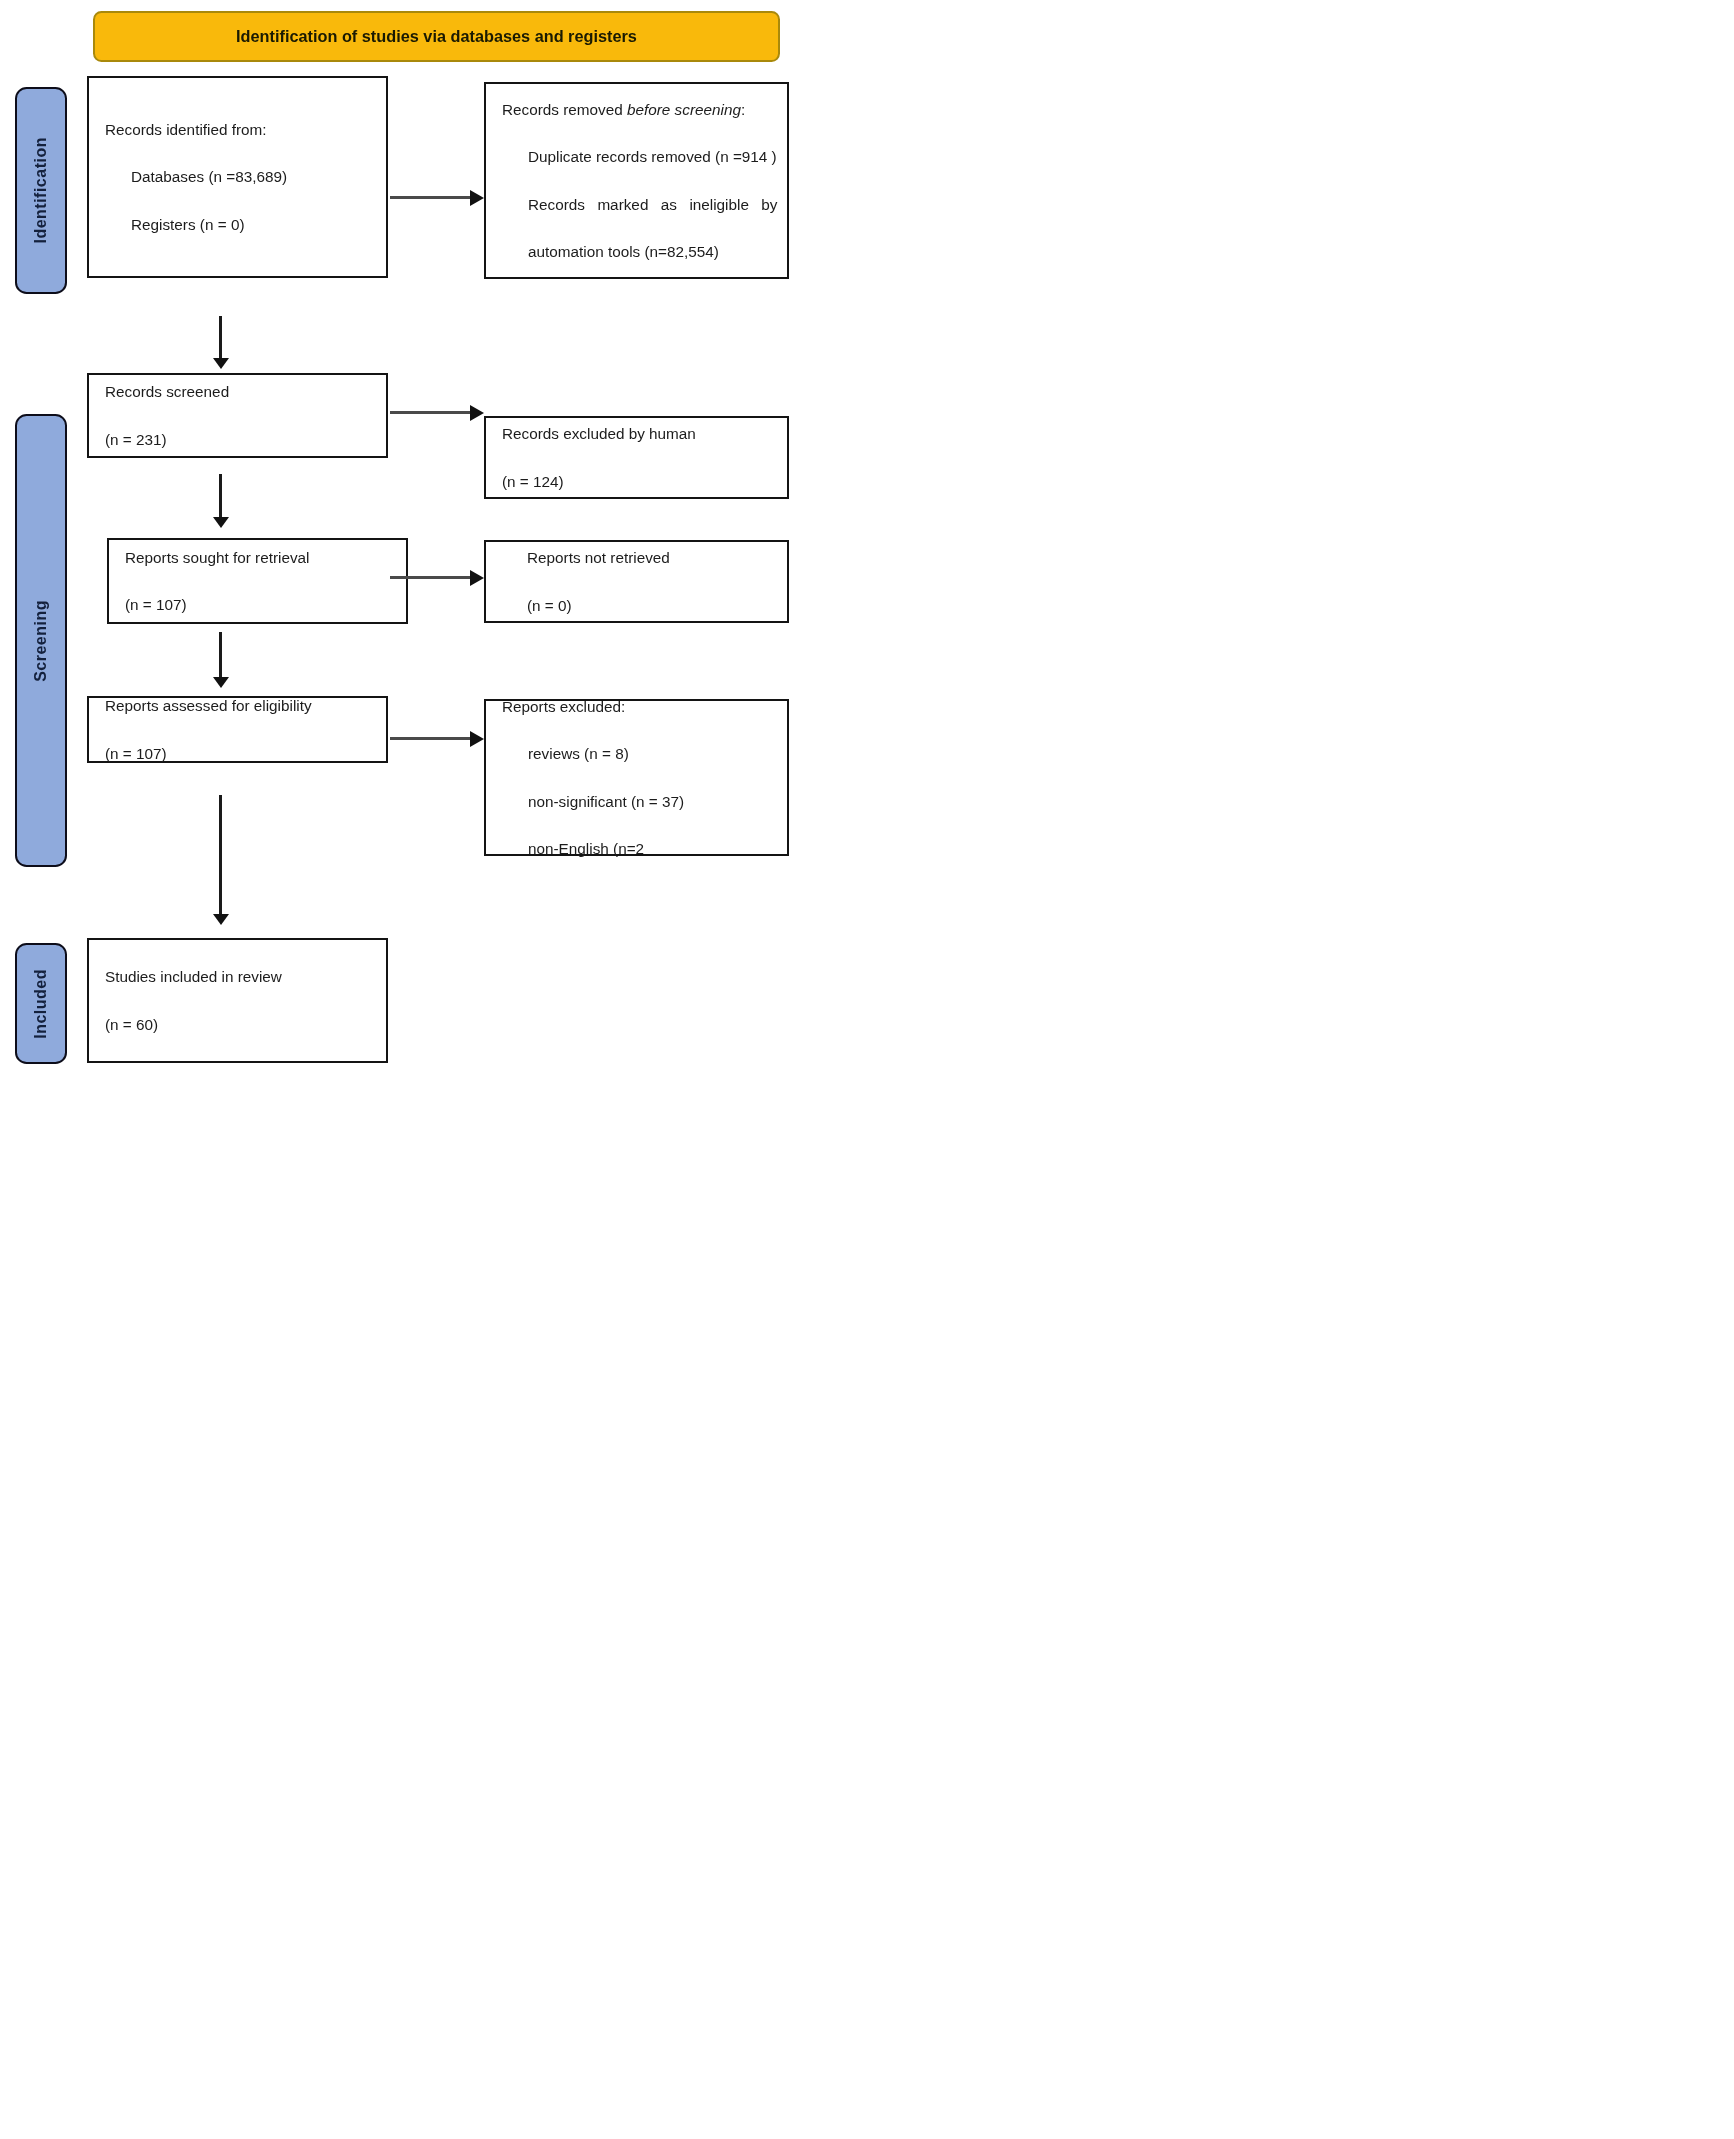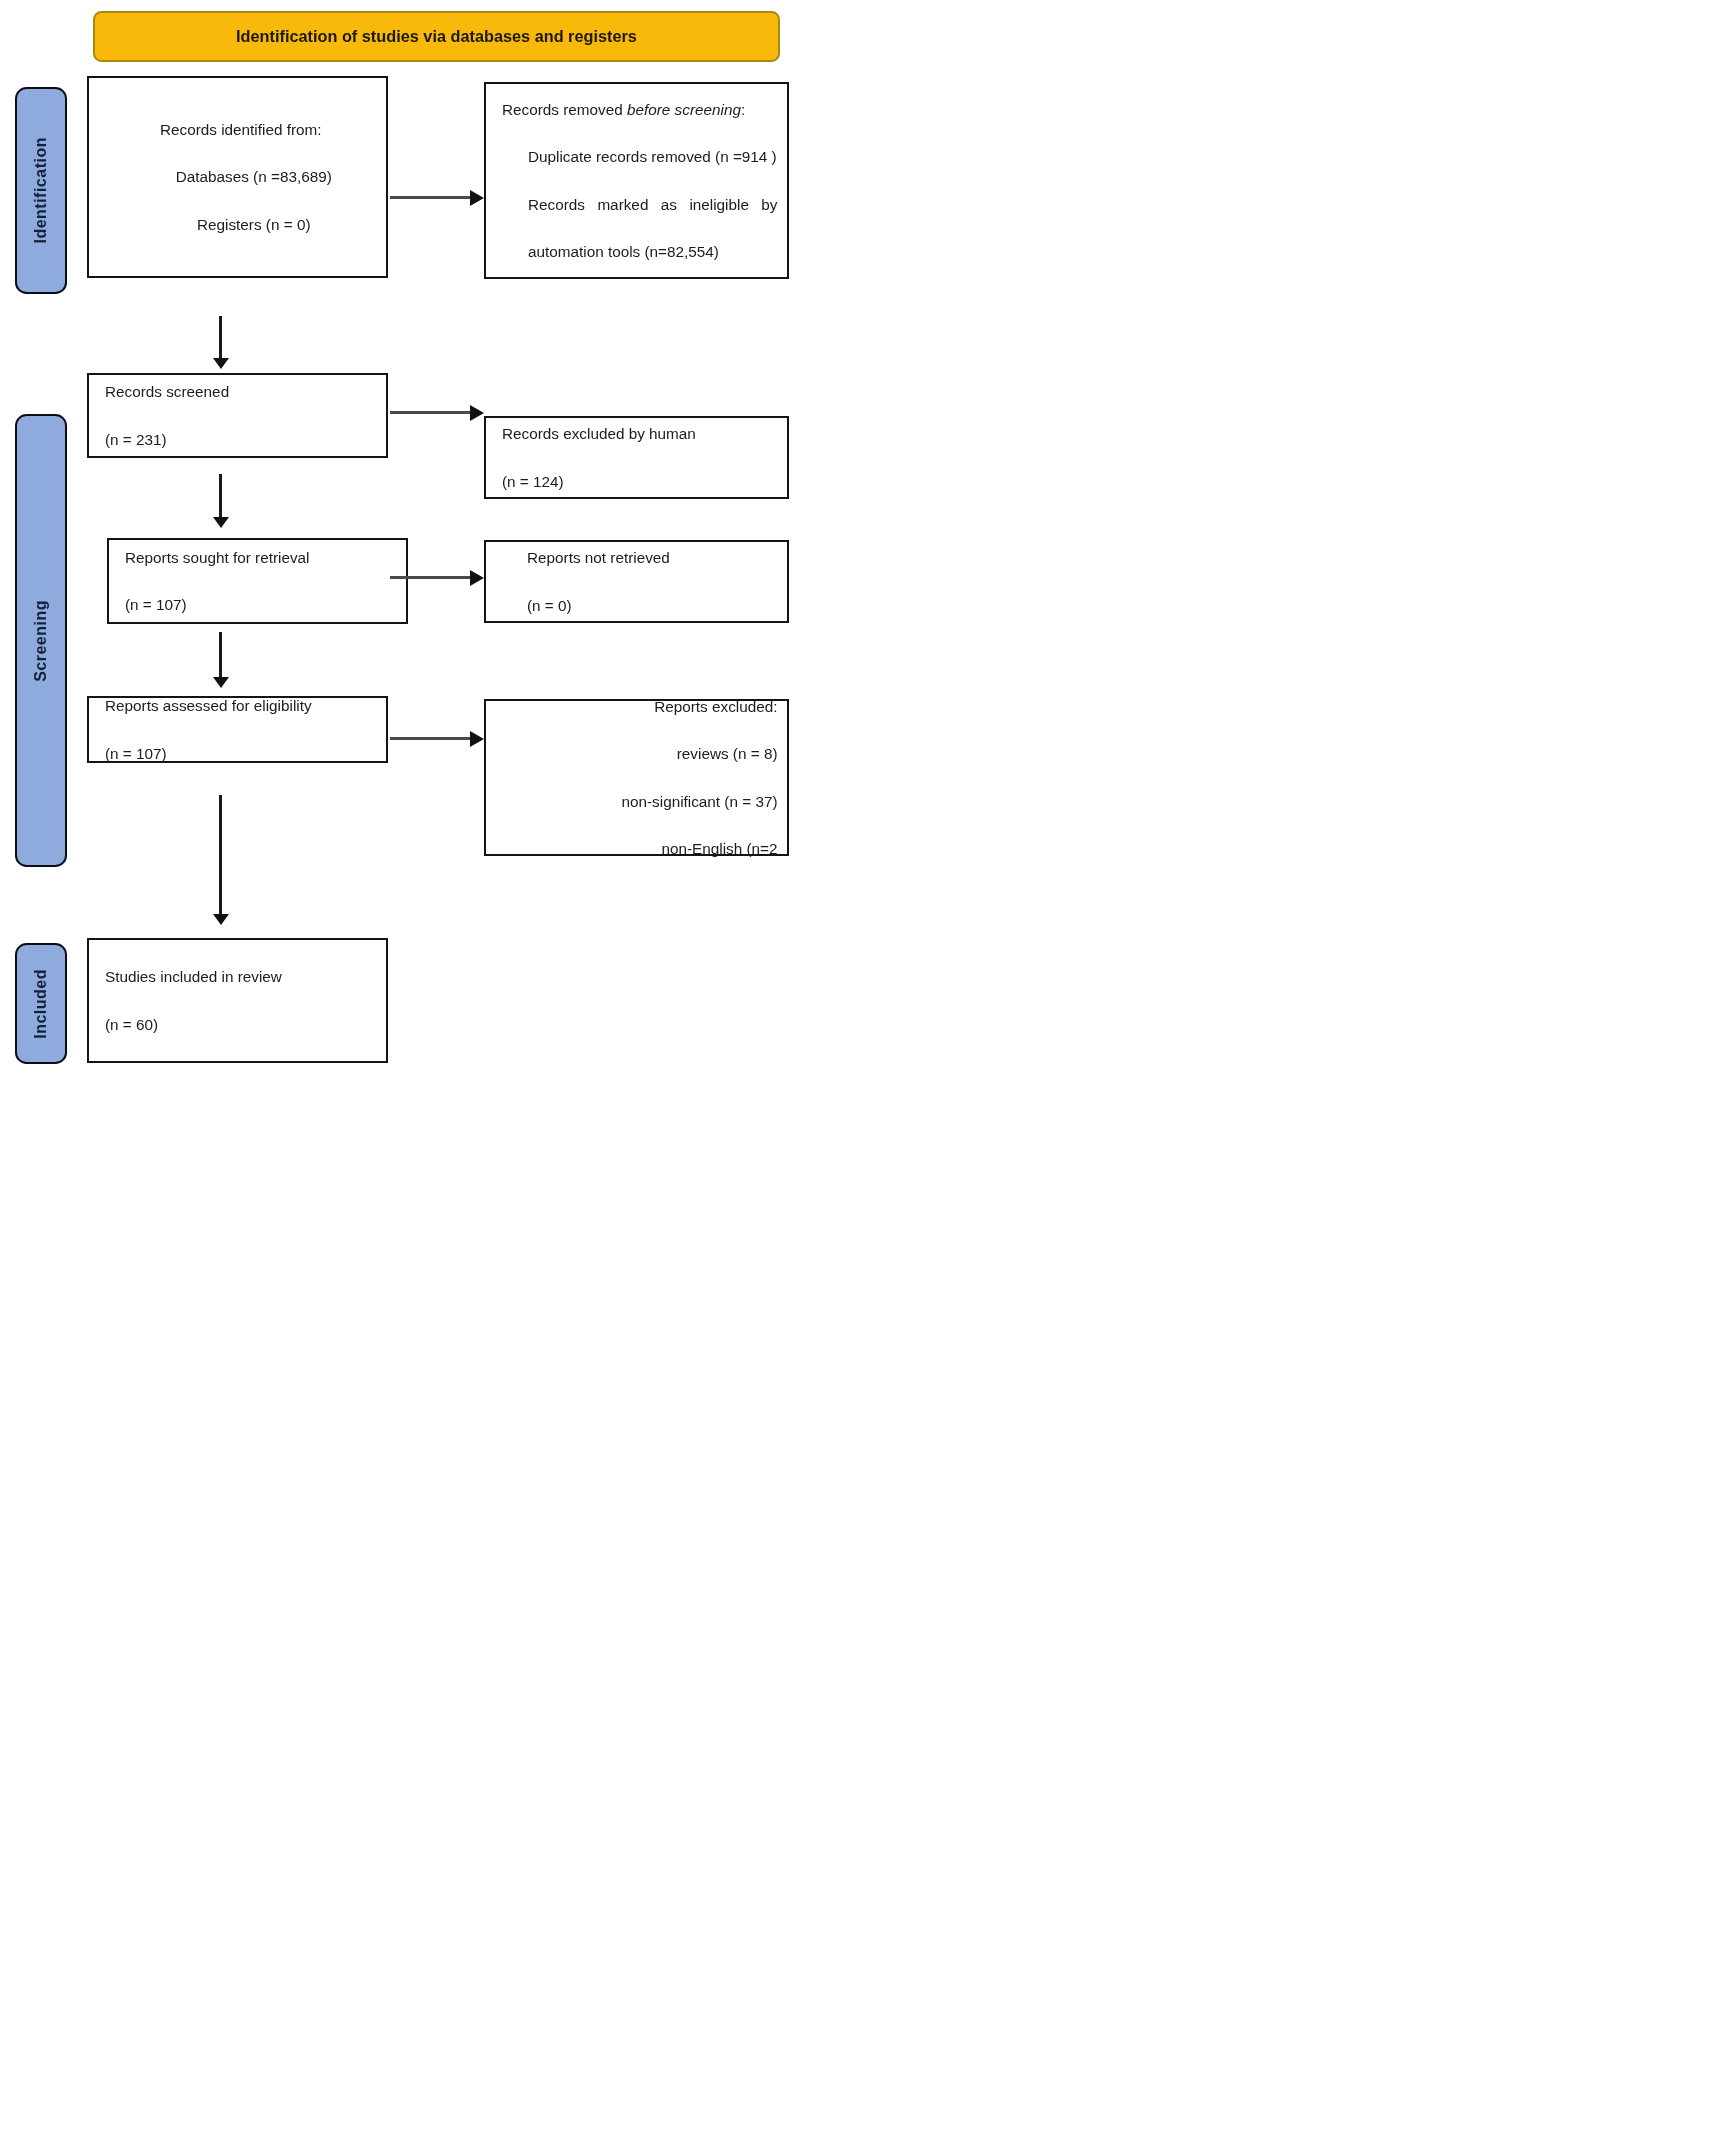--- a/index.html
+++ b/index.html
@@ -102,21 +102,21 @@
   <div class="stage" style="top:87px;height:207px;">
     <span>Identification</span>
   </div>
   <div class="stage" style="top:414px;height:453px;">
     <span>Screening</span>
   </div>
   <div class="stage" style="top:943px;height:121px;">
     <span>Included</span>
   </div>
 
-  <div class="box" style="left:87px;top:76px;width:301px;height:202px;align-items:center;">
+  <div class="box" style="left:87px;top:76px;width:301px;height:202px;">
     <p class="line">Records identified from:</p>
     <p class="line indent">Databases (n =83,689)</p>
     <p class="line indent">Registers (n = 0)</p>
   </div>
 
   <div class="box" style="left:87px;top:373px;width:301px;height:85px;">
     <p class="line">Records screened</p>
     <p class="line">(n = 231)</p>
   </div>
 
@@ -144,21 +144,21 @@
   <div class="box" style="left:484px;top:376px;width:305px;height:83px;margin-top:40px;">
     <p class="line">Records excluded by human</p>
     <p class="line">(n = 124)</p>
   </div>
 
   <div class="box" style="left:484px;top:540px;width:305px;height:83px;padding-left:41px;">
     <p class="line">Reports not retrieved</p>
     <p class="line">(n = 0)</p>
   </div>
 
-  <div class="box" style="left:484px;top:699px;width:305px;height:157px;text-align:right;">
+  <div class="box" style="left:484px;top:699px;width:305px;height:157px;">
     <p class="line">Reports excluded:</p>
     <p class="line indent">reviews (n = 8)</p>
     <p class="line indent">non-significant (n = 37)</p>
     <p class="line indent">non-English (n=2</p>
   </div>
 
   <div class="harrow" style="left:390px;top:189px;width:94px;">
     <div class="hline"></div>
     <div class="hhead"></div>
   </div>

